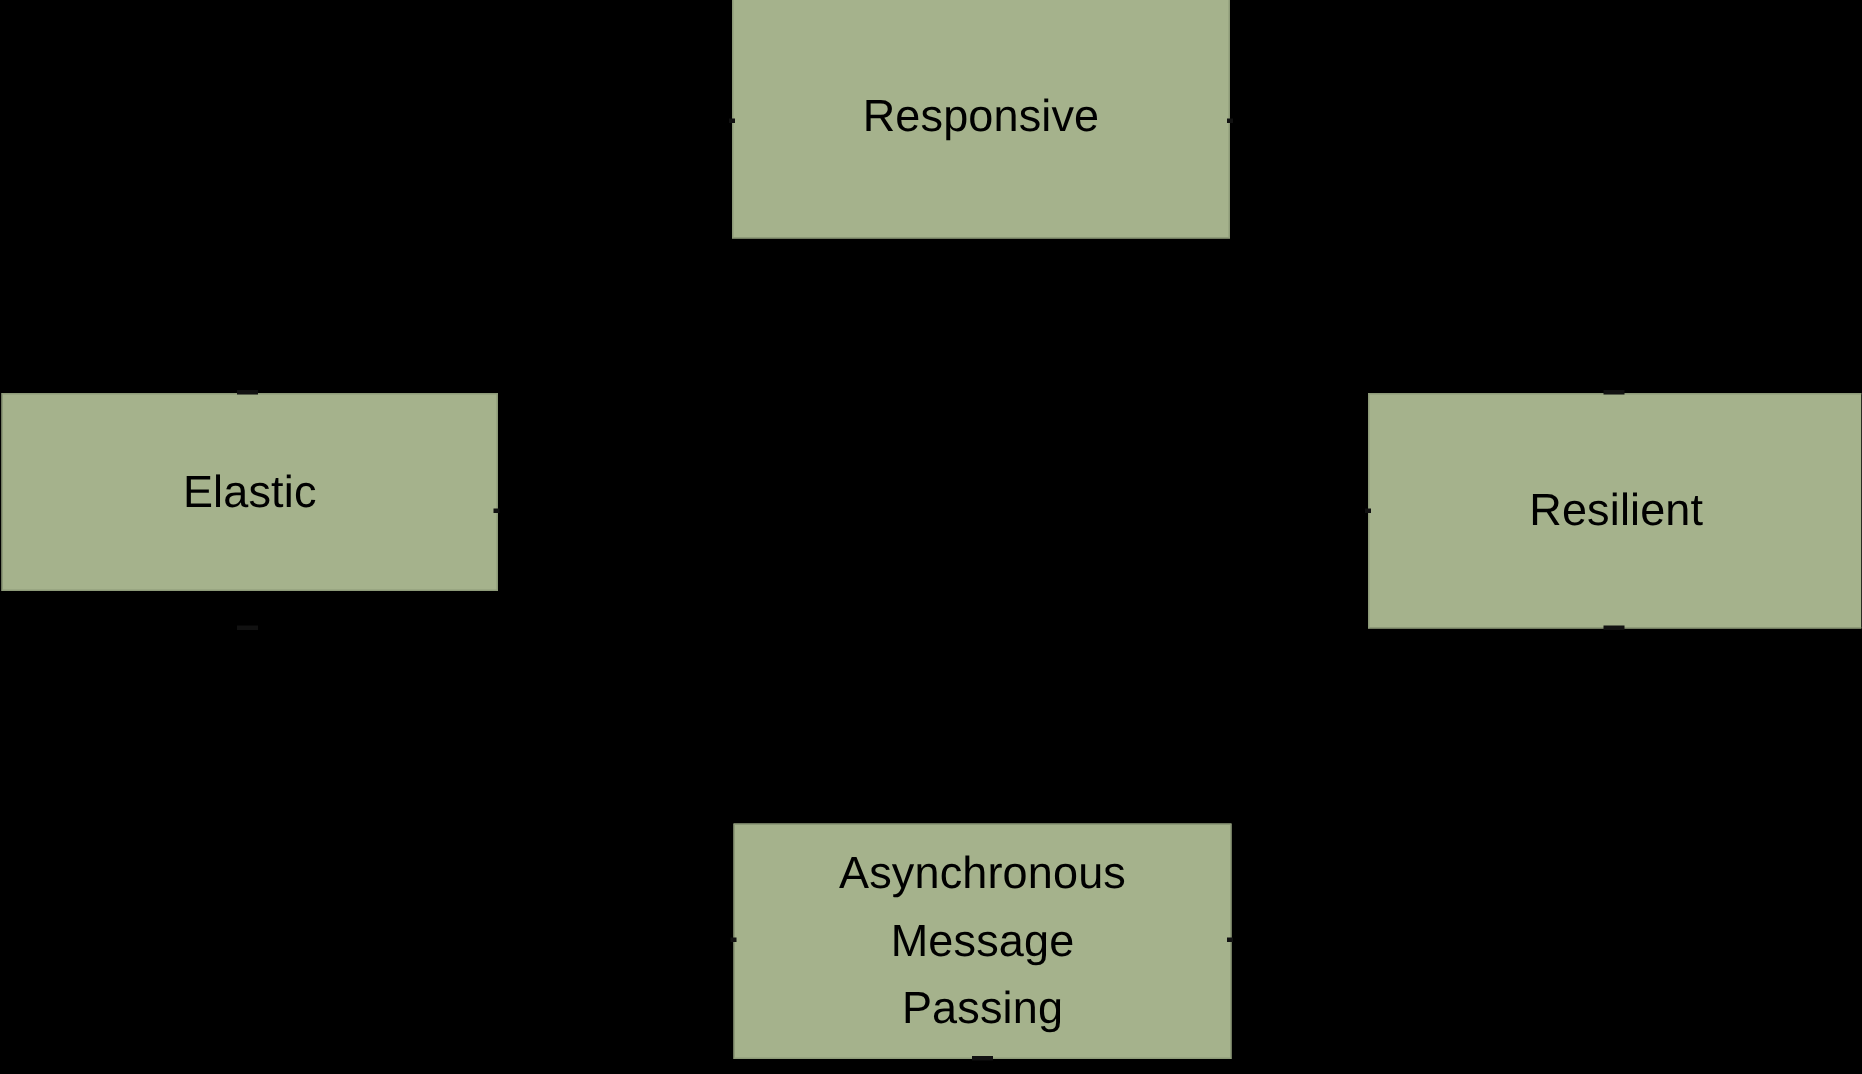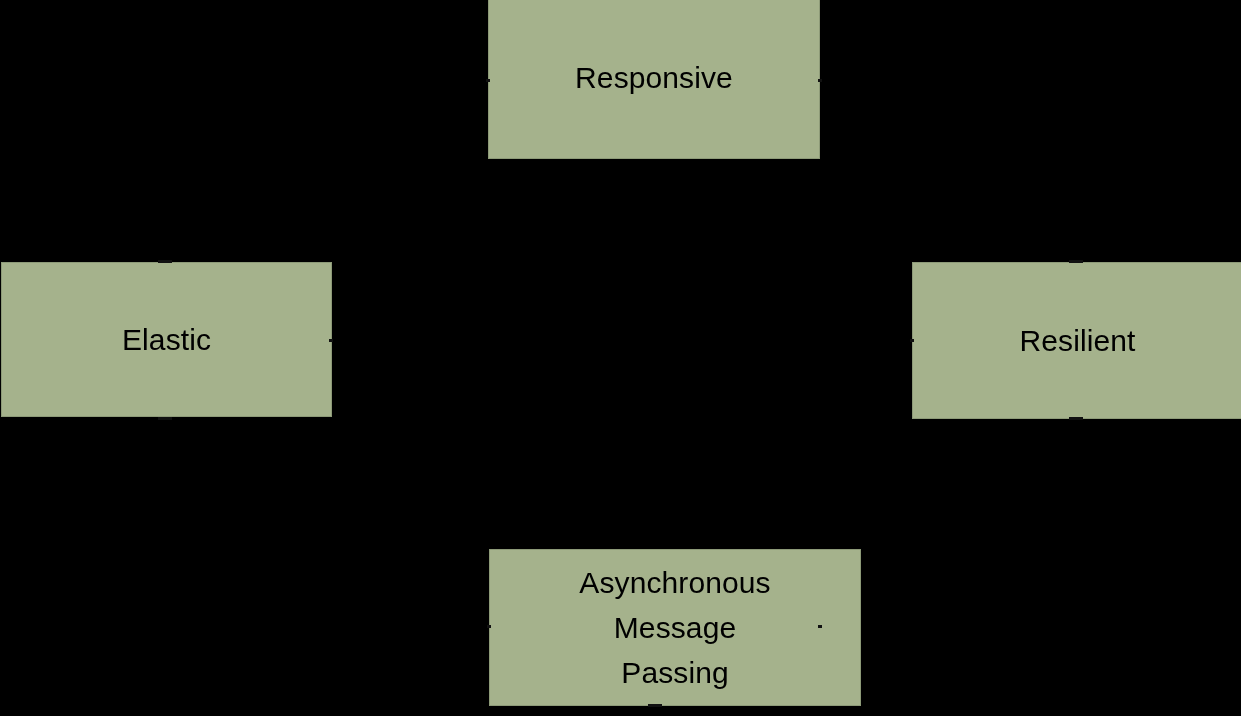--- a/index.html
+++ b/index.html
@@ -40,32 +40,32 @@
   .node-responsive {
     left: 488px;
     top: -4px;
     width: 332px;
     height: 163px;
   }
   .node-elastic {
     left: 1px;
     top: 262px;
     width: 331px;
-    height: 155px;
+    height: 132px;
   }
   .node-resilient {
     left: 912px;
     top: 262px;
     width: 331px;
     height: 157px;
   }
   .node-async {
     left: 489px;
     top: 549px;
-    width: 372px;
+    width: 332px;
     height: 157px;
   }
   .node-label {
     display: block;
     padding: 0 6px;
   }
   
   .connector {
     position: absolute;
     background: #000000;

